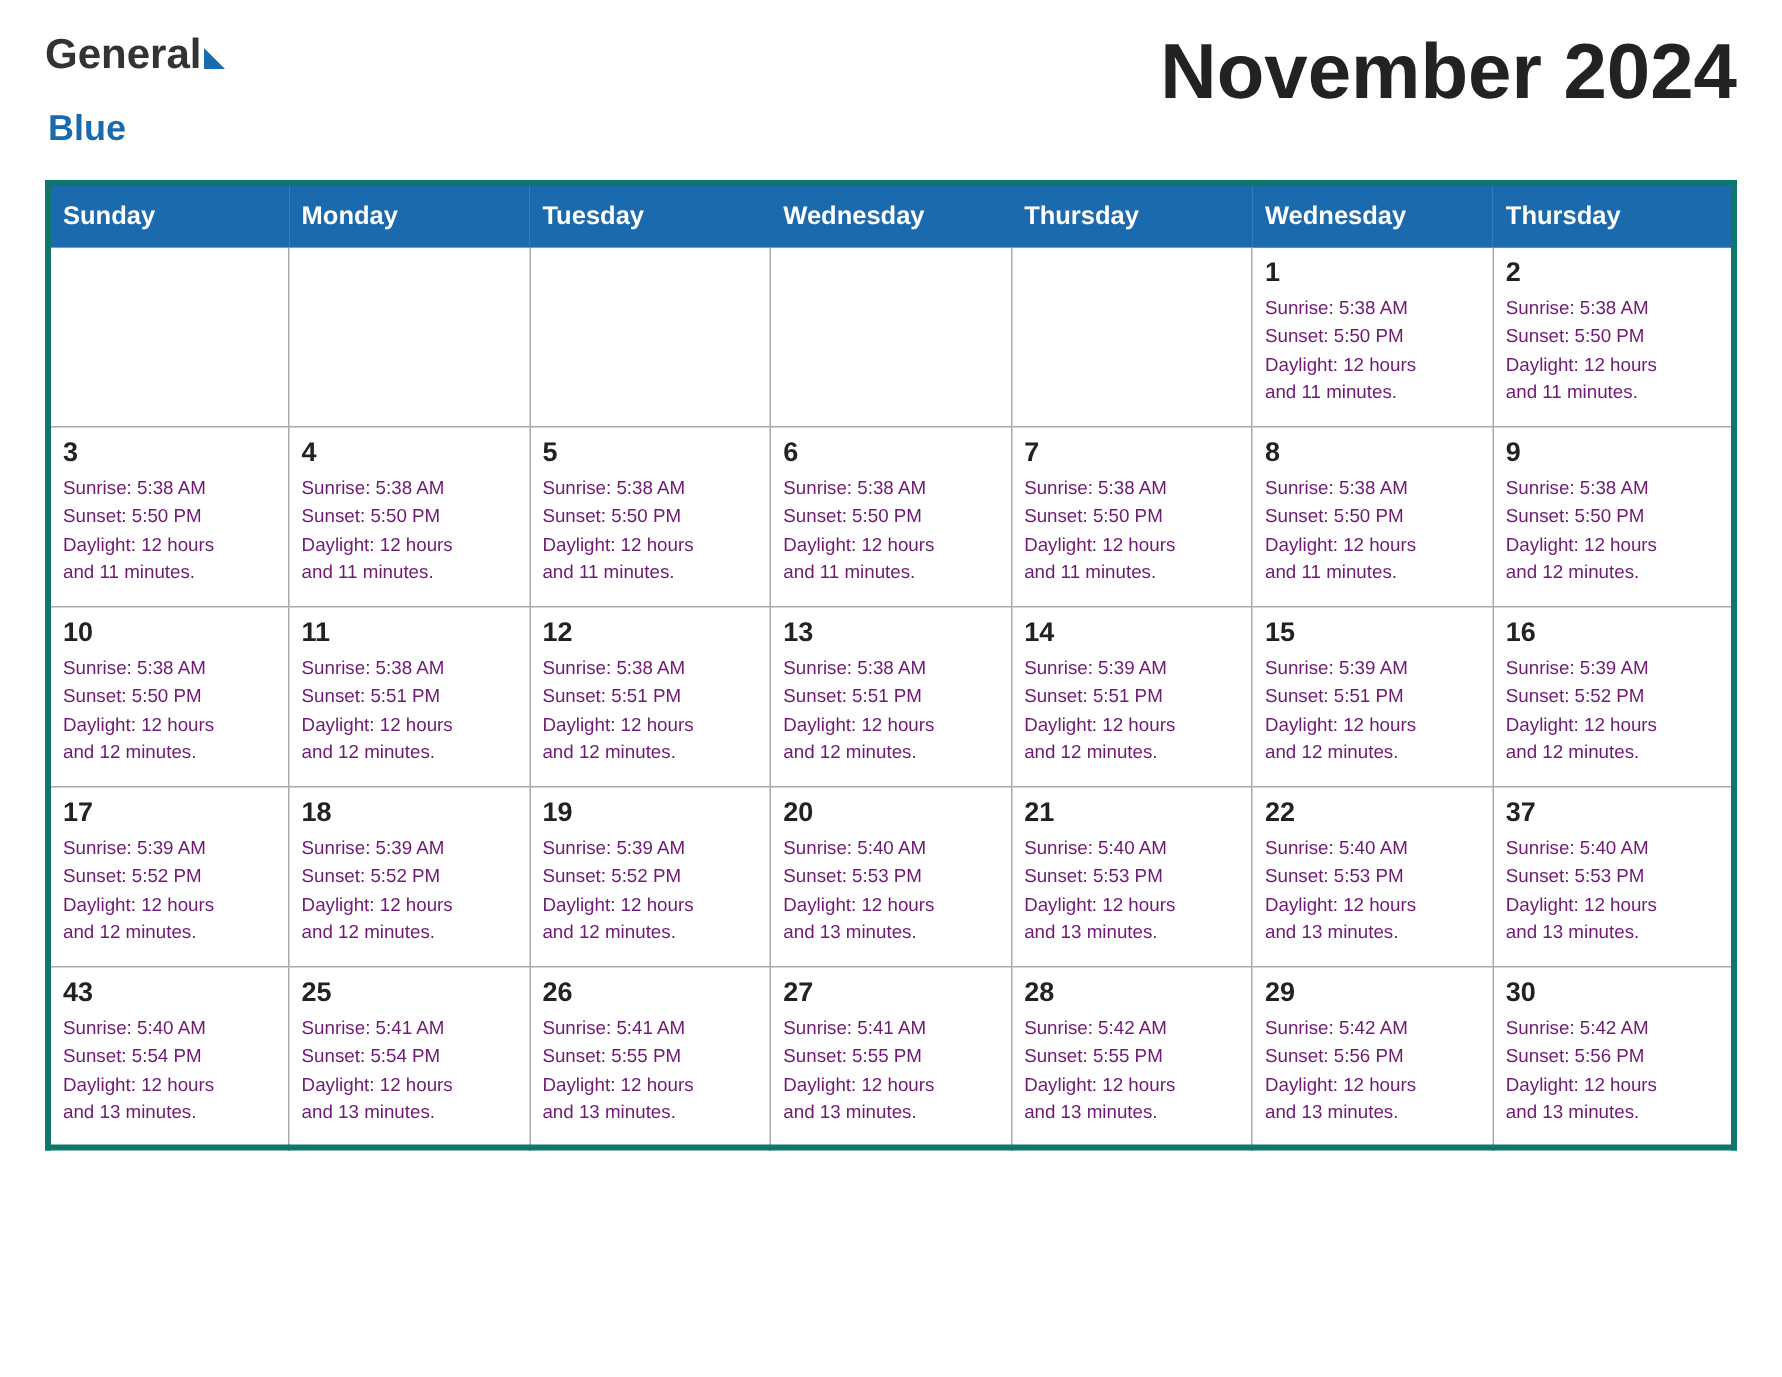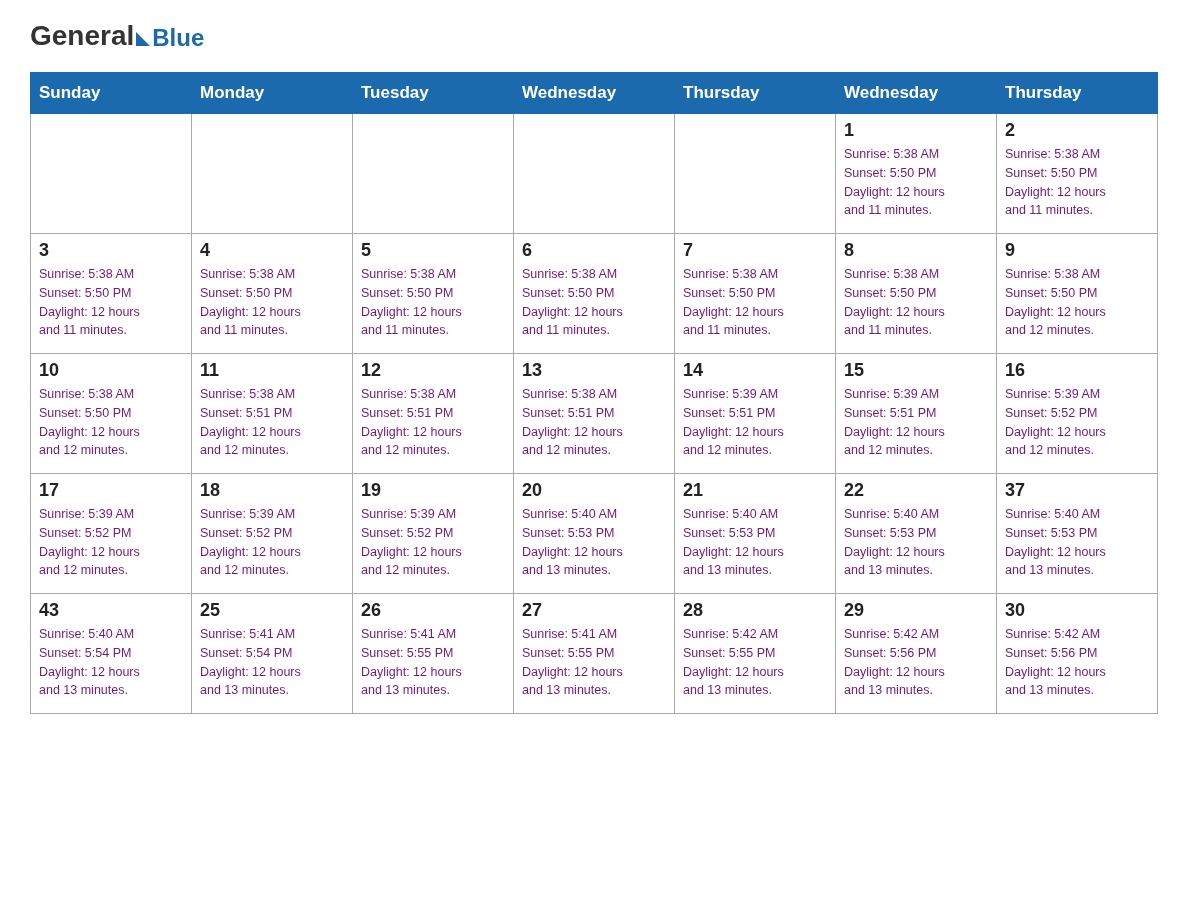--- a/index.html
+++ b/index.html
@@ -11,21 +11,23 @@
       padding: 20px 30px;
     }
     .header-area {
       display: flex;
       justify-content: space-between;
       align-items: flex-start;
       margin-bottom: 20px;
     }
     .logo {
       display: flex;
-      align-items: flex-end;
+      flex-direction: column;
+      align-items: flex-start;
+      gap: 24px;
     }
     .logo-top {
       display: flex;
       align-items: center;
     }
     .logo-general {
       font-size: 28px;
       font-weight: bold;
       color: #333;
       font-family: Arial, sans-serif;
@@ -56,21 +58,21 @@
       line-height: 1.1;
     }
     .location-title {
       font-size: 22px;
       color: #444;
       margin-top: 4px;
     }
     .calendar {
       width: 100%;
       border-collapse: collapse;
-      border: 1px solid #0f766e;
+      border: 4px solid #0f766e;
     }
     .calendar thead th {
       background-color: #1a6aad;
       color: #fff;
       font-size: 17px;
       font-weight: bold;
       padding: 10px 8px;
       text-align: left;
       border: 1px solid #1a6aad;
     }
@@ -106,20 +108,21 @@
 
 <div class="header-area">
   <div class="logo">
     <div class="logo-top">
       <span class="logo-general">General</span>
       <div class="logo-triangle"></div>
     </div>
     <span class="logo-blue">Blue</span>
   </div>
   <div class="title-area">
+    <div class="month-title">November 2024</div>
   </div>
 </div>
 
 <table class="calendar">
   <thead>
     <tr>
     <th>Sunday</th>
         <th>Monday</th>
         <th>Tuesday</th>
         <th>Wednesday</th>

